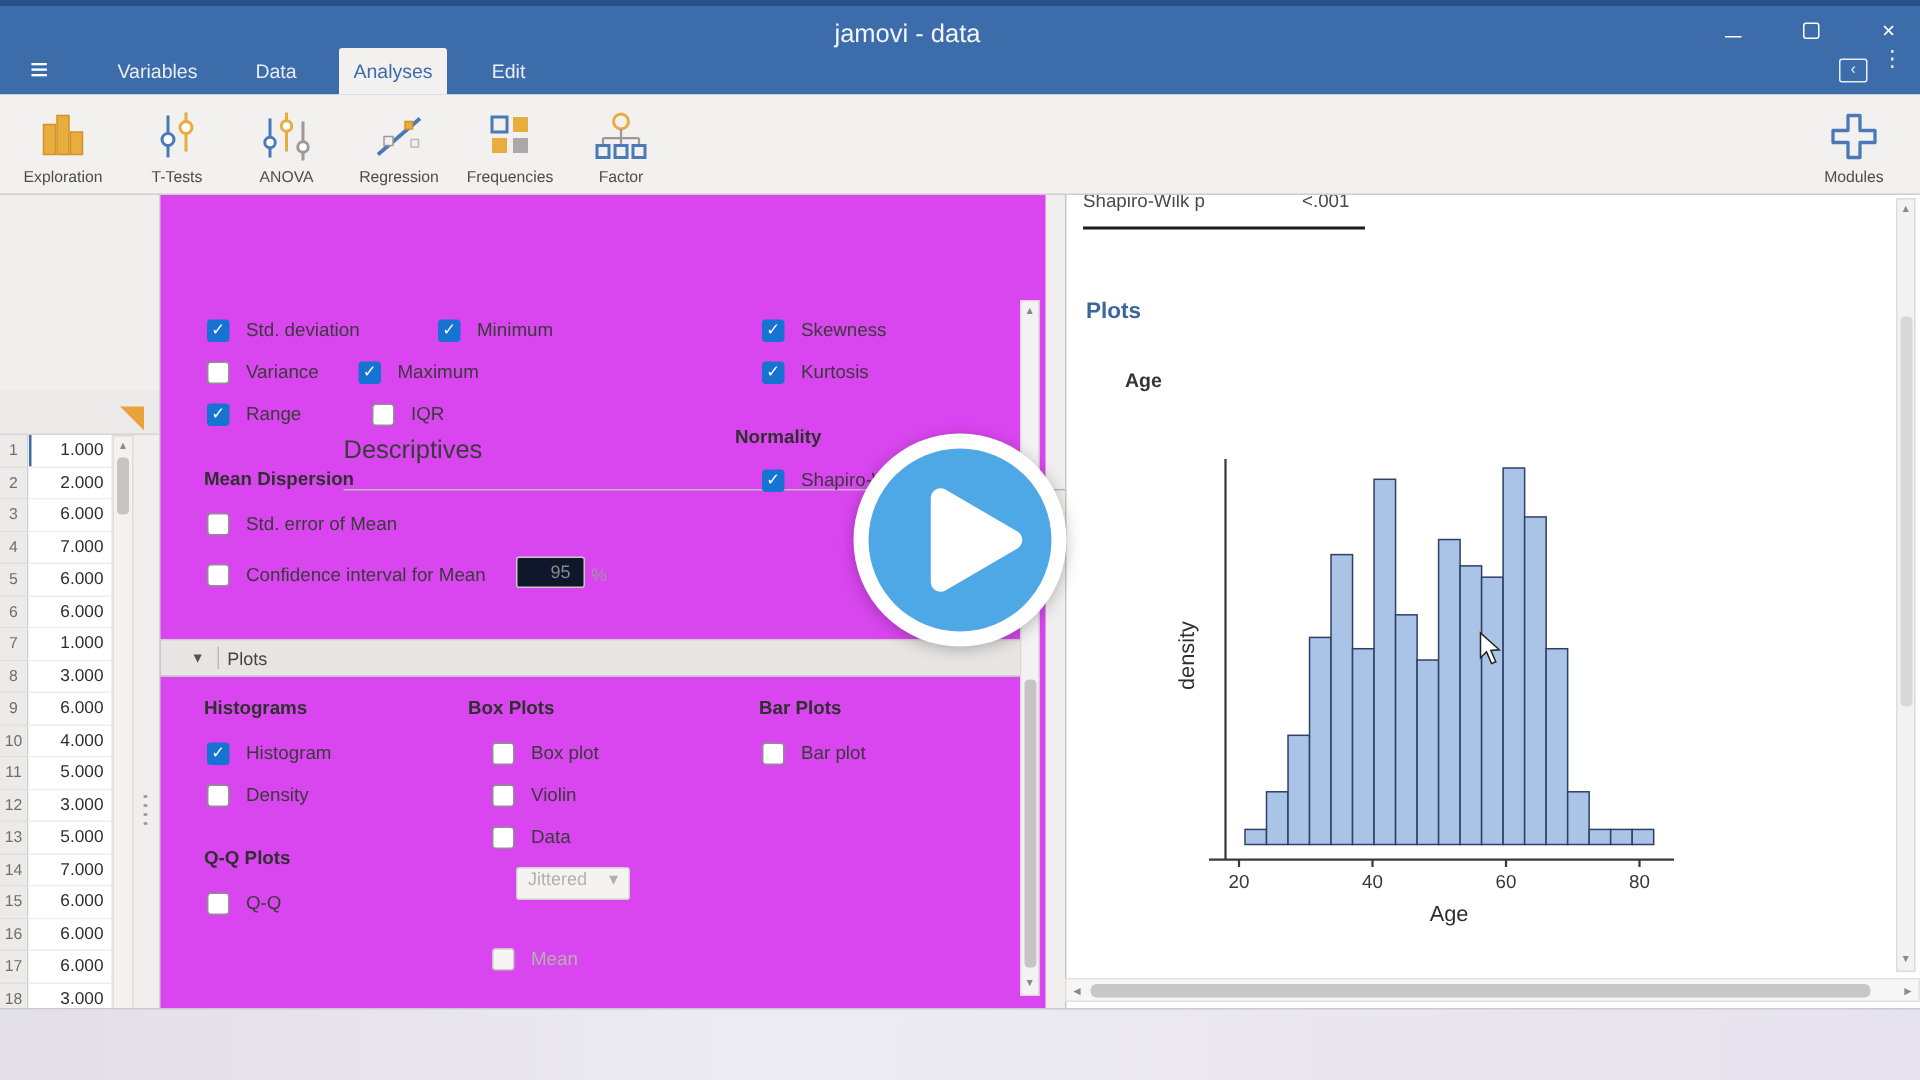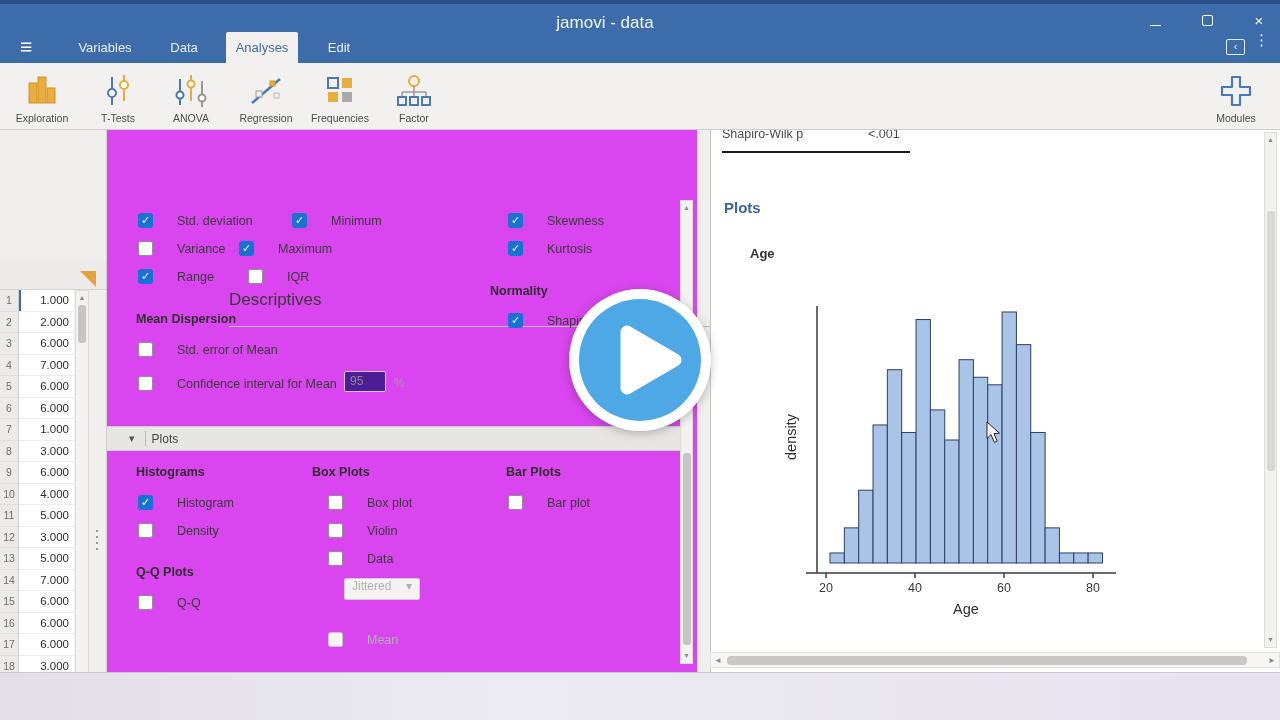--- a/index.html
+++ b/index.html
@@ -50,30 +50,30 @@
   .sthumb{position:absolute;left:2px;width:8px;background:#c6c5c3;border-radius:3px;}
   #splitter-dots{left:95px;top:398px;width:4px;height:26px;
      background:radial-gradient(circle,#9a9a9a 1.1px,transparent 1.3px);background-size:4px 6px;}
   
   #options{left:106px;top:130px;width:591px;height:542px;background:#d946ef;border-left:1px solid #d2d1cf;box-sizing:border-box;}
   #opt-title{left:122px;top:160px;font-size:17px;color:#3a3a3a;}
   #opt-run{left:631px;top:152px;width:40px;height:40px;border:2.5px solid #4b4b4b;border-radius:50%;
      text-align:center;line-height:36px;font-size:21px;color:#4b4b4b;box-sizing:border-box;background:#f2f1ef;}
   #opt-divider{left:122px;top:196px;width:556px;height:1px;background:#bdbcba;}
   .h3{position:absolute;font-size:12.5px;font-weight:bold;color:#2f2f2f;}
-  .opt{position:absolute;display:flex;align-items:center;gap:24px;}
+  .opt{position:absolute;display:flex;align-items:flex-start;gap:11px;}
   .cb{width:15px;height:15px;border:1.4px solid #8f8f8f;border-radius:2.5px;background:#fff;box-sizing:border-box;
       text-align:center;line-height:13px;font-size:11px;color:#fff;flex:0 0 auto;}
   .cb.on{background:#1673d2;border-color:#1673d2;}
   .cb.on::after{content:"\2713";}
   .cl{font-size:12.5px;color:#3a3a3a;white-space:nowrap;}
   .dis .cb{border-color:#c7c6c4;background:#f6f5f3;}
   .dis .cl{color:#b2b1af;}
-  #ci-input{left:344px;top:371px;width:42px;height:21px;background:#4c1d95;border:1px solid #c9c8c6;border-radius:2px;
-     box-sizing:border-box;font-size:12px;color:#8a8a8a;padding:2px 5px;}
+  #ci-input{left:344px;top:371px;width:42px;height:21px;background:#0f172a;border:1px solid #c9c8c6;border-radius:2px;
+     box-sizing:border-box;font-size:12px;color:#8a8a8a;padding:2px 22px;}
   #ci-pct{left:394px;top:376px;font-size:12px;color:#9a9a9a;}
   #plots-bar{left:107px;top:426px;width:573px;height:25px;background:#e7e6e4;border-top:1px solid #cfcecc;
      border-bottom:1px solid #cfcecc;box-sizing:border-box;display:flex;align-items:center;}
   #plots-bar .chev{margin-left:22px;color:#555;font-size:11px;}
   #plots-bar .vd{width:1px;height:15px;background:#bcbbb9;margin:0 6px 0 10px;}
   #plots-bar .pl{font-size:12px;color:#444;}
   #dd-jittered{left:344px;top:578px;width:76px;height:22px;background:#f4f3f1;border:1px solid #cfcecc;border-radius:2px;
      box-sizing:border-box;display:flex;align-items:flex-start;justify-content:space-between;padding:0 7px;
      color:#b2b1af;font-size:12px;}
   #opt-vscroll{left:680px;top:200px;width:13px;height:464px;}

